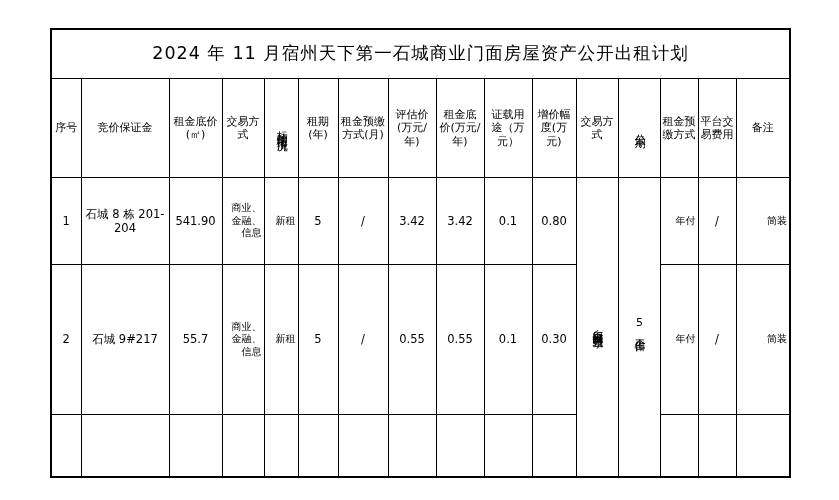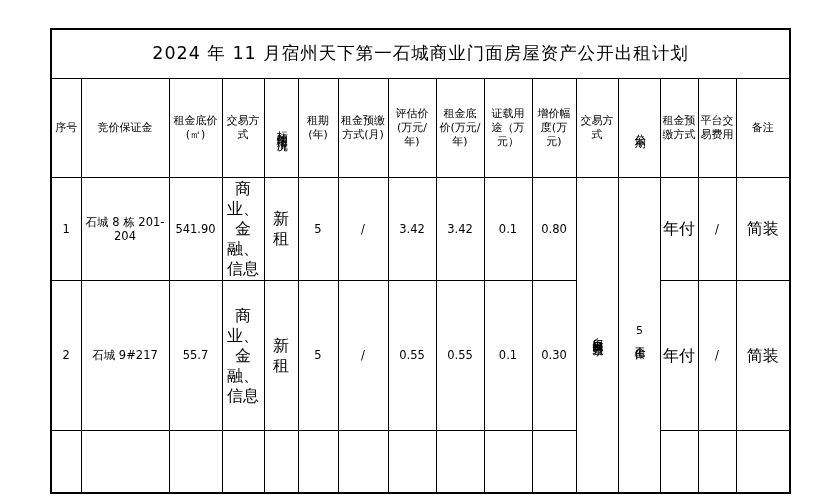--- a/index.html
+++ b/index.html
@@ -60,21 +60,22 @@
   .vwrap {
     display: flex;
     align-items: center;
     justify-content: center;
     height: 100%;
   }
   .body-cell {
     font-size: 11.5px;
   }
   .body-cell.small {
-    font-size: 16px;
+    font-size: 10px;
+    text-align: right;
   }
   .merged-vertical {
     font-size: 11px;
   }
   .merged-vertical .vtext {
     writing-mode: vertical-rl;
     text-orientation: upright;
     letter-spacing: 1px;
     display: inline-block;
   }

